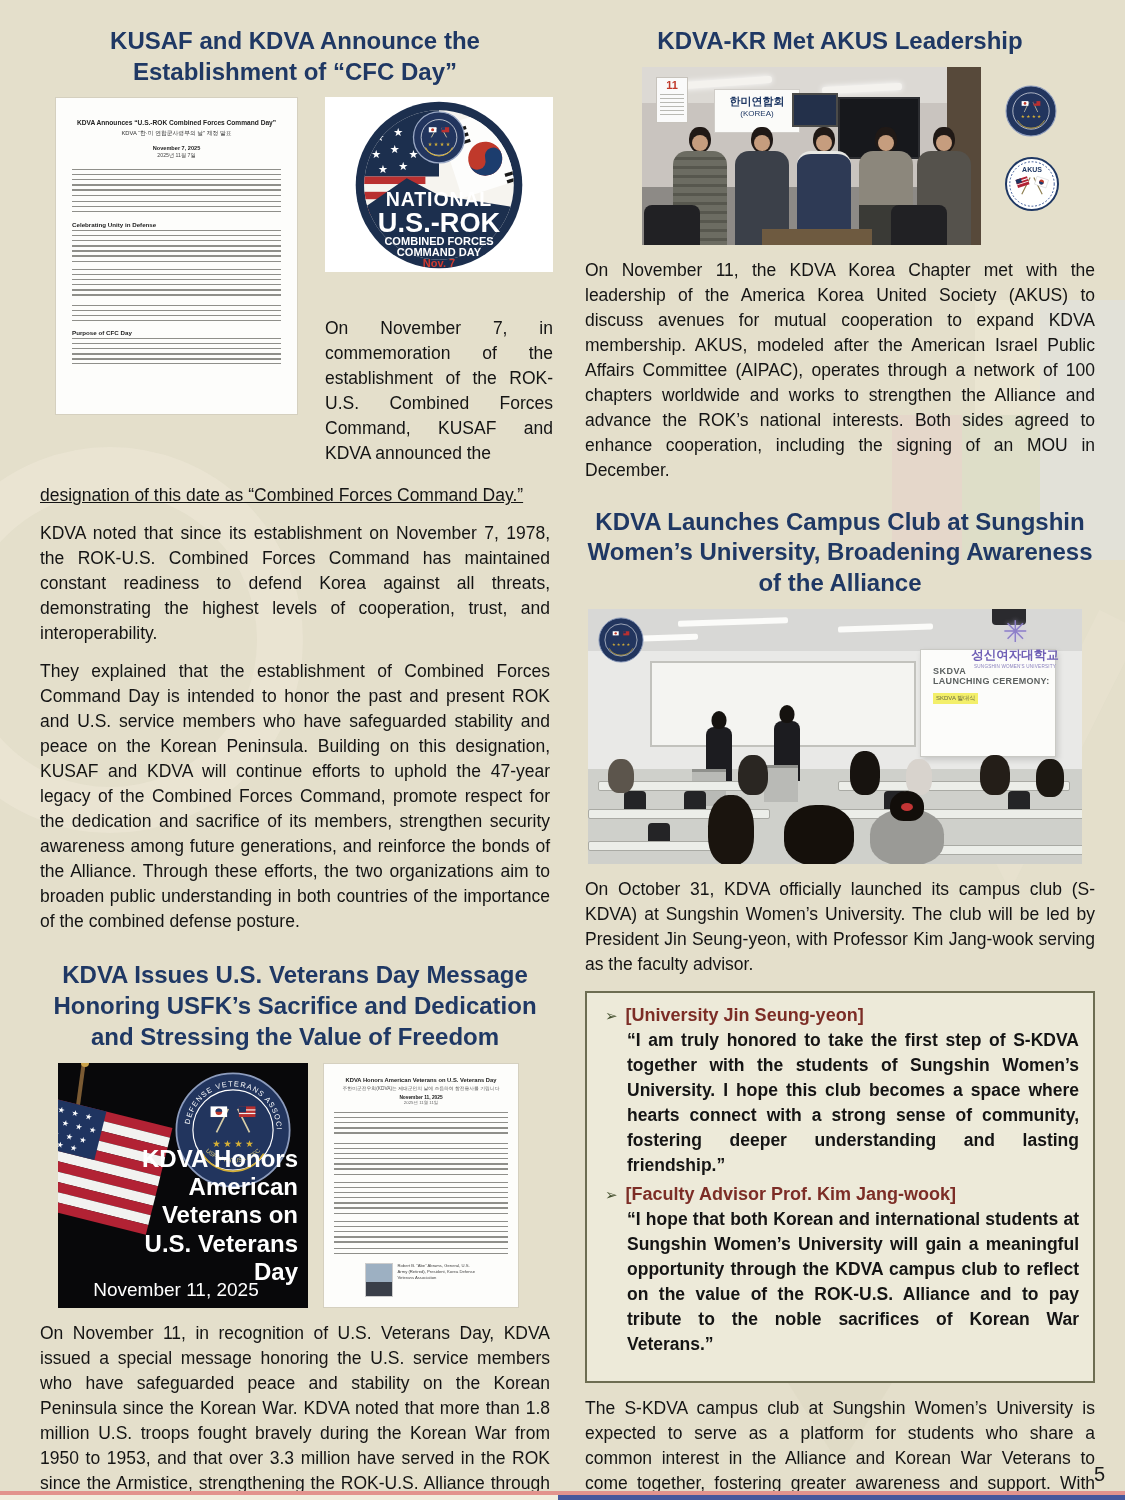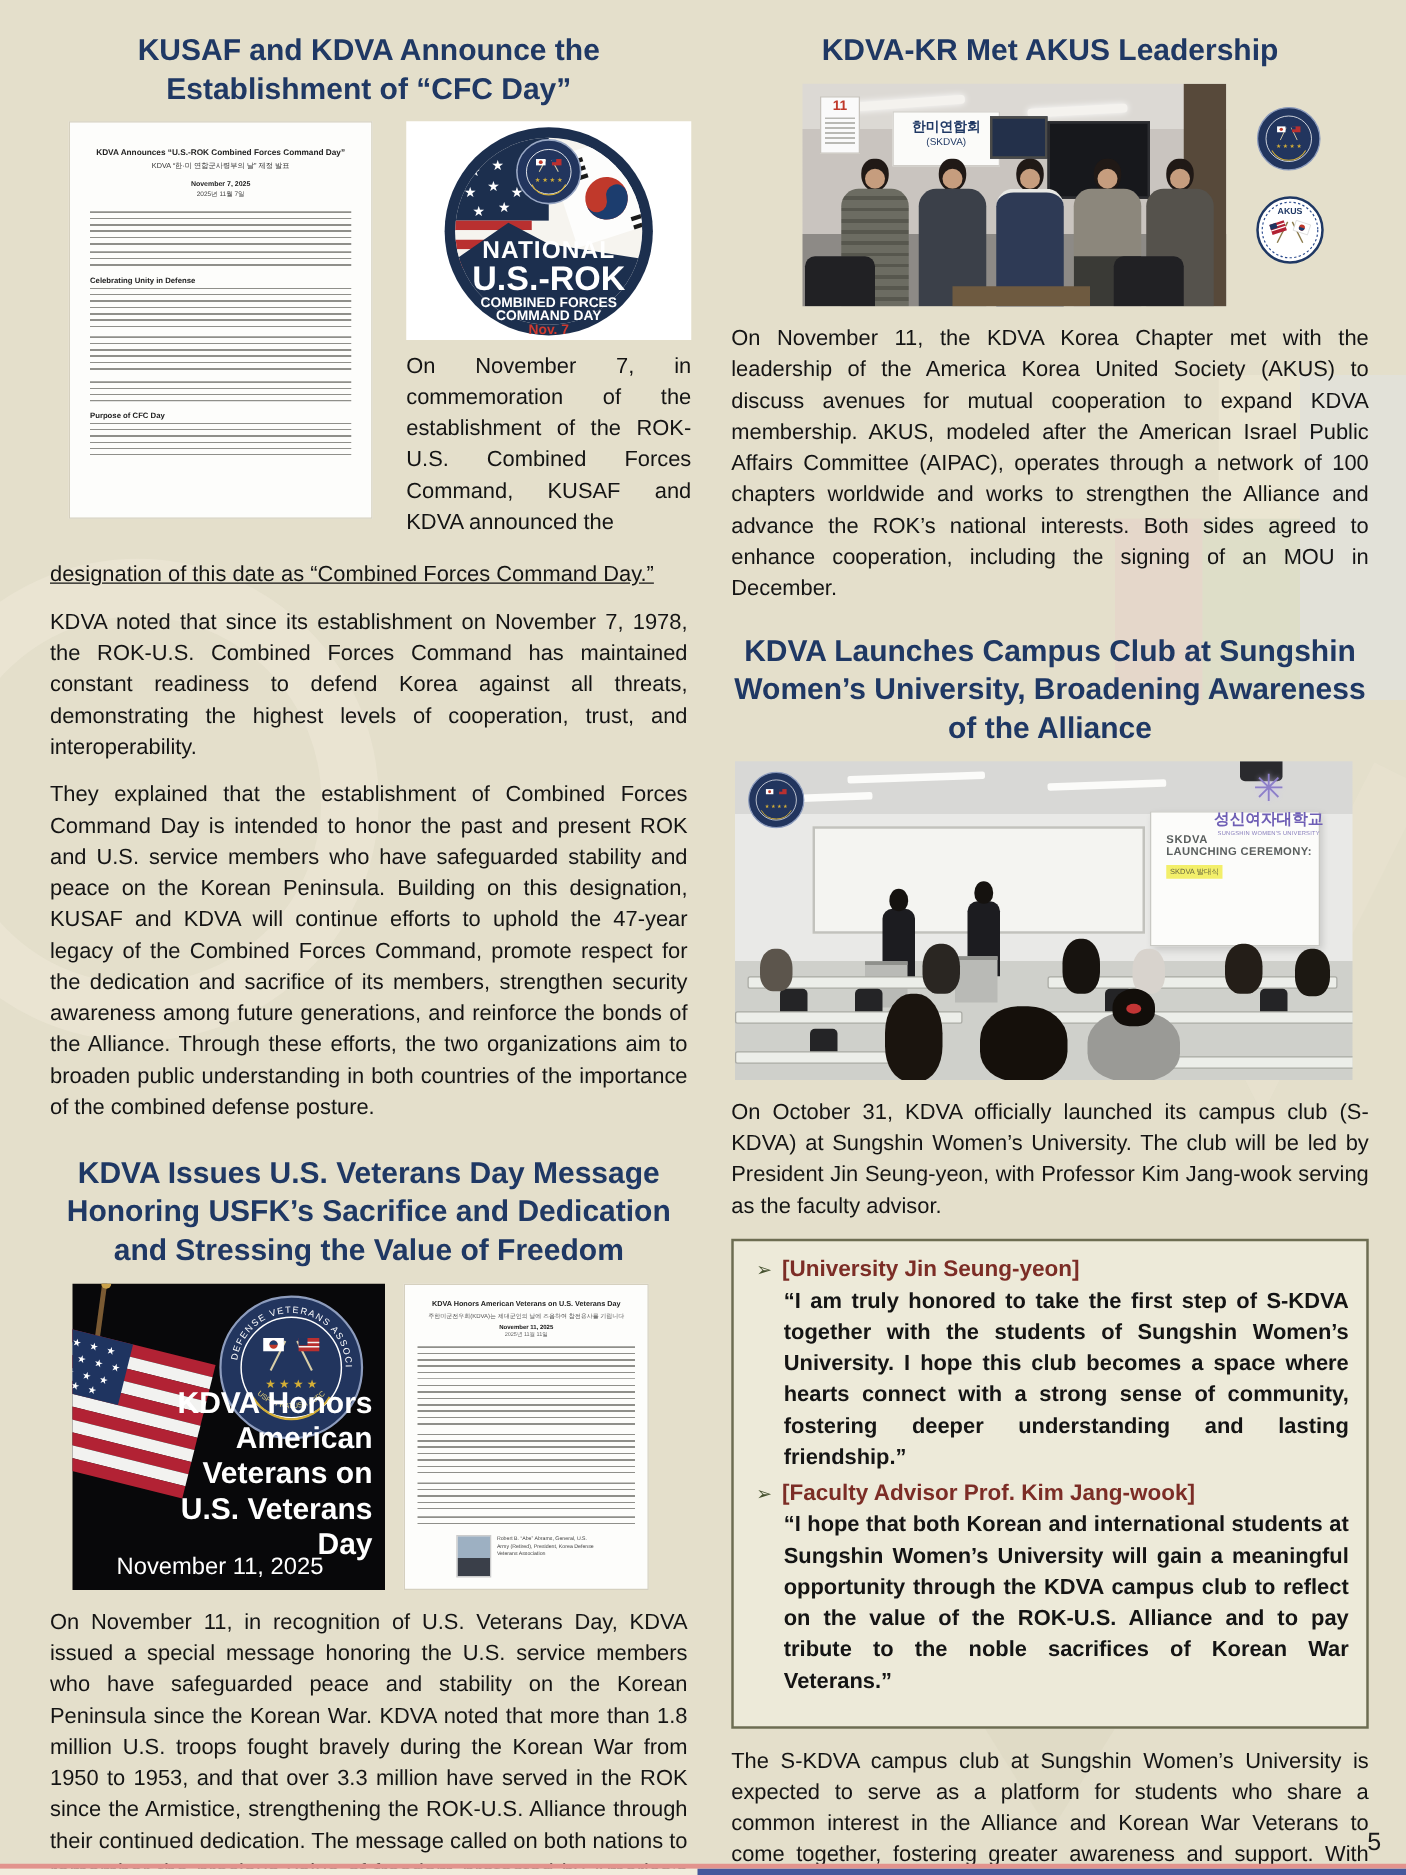--- a/index.html
+++ b/index.html
@@ -30,21 +30,21 @@
   .cfc-doc{width:243px;height:318px;padding:20px 16px;}
   .doc-title{font-size:6.6px;font-weight:bold;text-align:center;line-height:1.45;color:#222;}
   .doc-sub{font-size:5.8px;text-align:center;line-height:1.5;color:#333;margin-top:1px;}
   .doc-date{font-size:5.6px;font-weight:bold;text-align:center;margin-top:7px;color:#222;}
   .doc-date-kr{font-size:5.2px;text-align:center;color:#444;margin-top:1px;}
   .doc-head{font-size:6.2px;font-weight:bold;color:#222;margin:8px 0 2px 0;}
   .sim{background:repeating-linear-gradient(to bottom,#8f8f8a 0 1.2px,transparent 1.2px 5.1px);}
   .cfc-right{flex:1;display:flex;flex-direction:column;}
   .badge-wrap{width:228px;height:175px;background:#ffffff;display:flex;align-items:center;justify-content:center;margin-bottom:8px;}
   .badge-wrap svg{display:block;}
-  .wrap-para{font-size:17.5px;line-height:25px;text-align:justify;}
+  .wrap-para{font-size:17.5px;line-height:25px;text-align:justify;margin-top:36px;}
 
   
   .vet-media{display:flex;gap:15px;margin:6px 0 2px 18px;}
   .vet-graphic{
     position:relative;width:250px;height:245px;background:#08080a;overflow:hidden;flex:0 0 auto;
   }
   .vg-text{position:absolute;right:10px;top:82px;text-align:right;color:#fff;font-weight:bold;font-size:24px;line-height:1.18;}
   .vg-date{position:absolute;left:0;right:14px;bottom:7px;text-align:center;color:#fff;font-size:19px;font-weight:normal;}
   .vg-seal{position:absolute;top:8px;right:16px;width:118px;height:118px;}
   .vg-flag{position:absolute;left:-12px;top:-4px;width:190px;height:260px;}
@@ -342,21 +342,21 @@
 
         <div class="akus-photo">
           <div class="ap-light" style="left:40px;top:12px;width:90px;transform:rotate(-4deg);"></div>
           <div class="ap-light" style="left:180px;top:18px;width:80px;transform:rotate(-3deg);"></div>
           <div class="ap-cal">
             <div class="num">11</div>
             <div class="grid"></div>
           </div>
           <div class="ap-banner">
             <div class="kr">한미연합회</div>
-            <div class="en">(SKDVA)</div>
+            <div class="en">(KOREA)</div>
           </div>
           <div class="ap-pic"></div>
           <div class="ap-tv"></div>
           <div class="ap-cab"></div>
           <div class="ap-person" style="left:28px;">
             <div class="ap-head"></div>
               <div class="ap-face"></div>
             <div class="ap-body" style="background:repeating-linear-gradient(#6c6c62 0 6px,#57574e 6px 9px);"></div>
           </div>
           <div class="ap-person" style="left:90px;">

